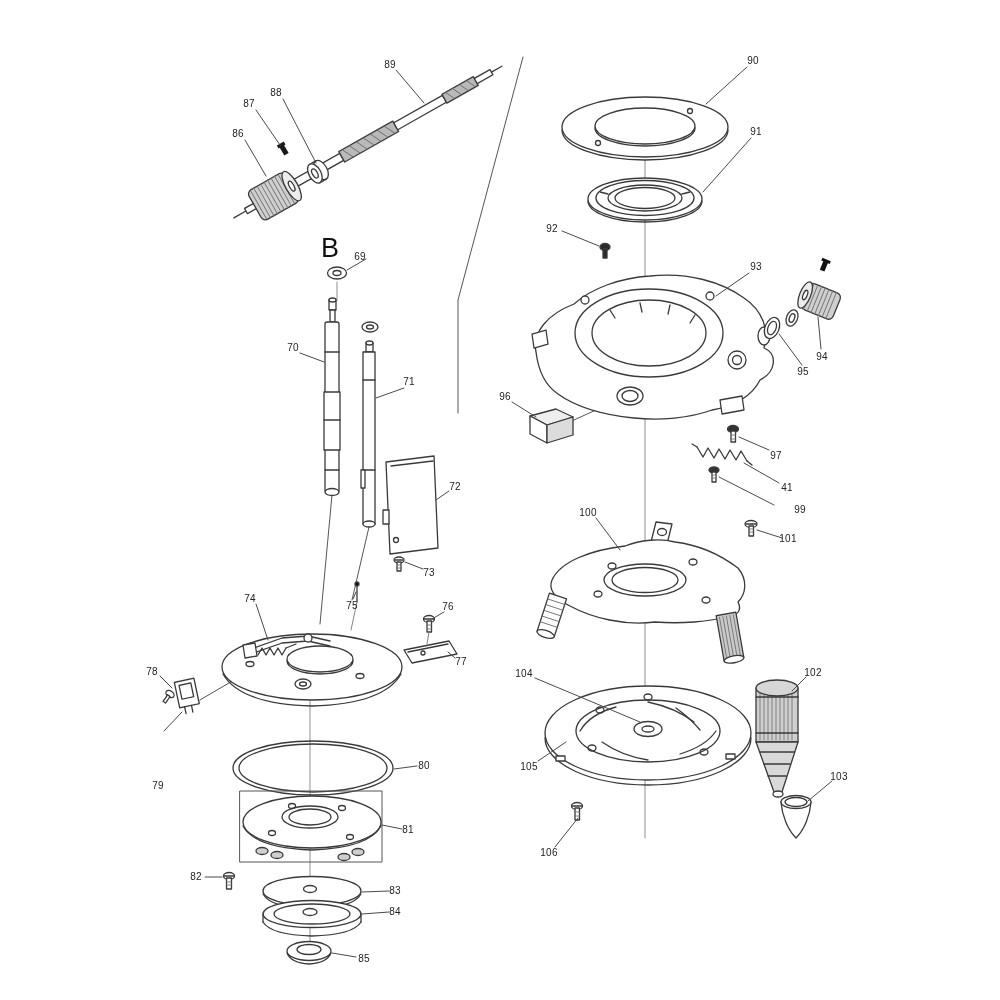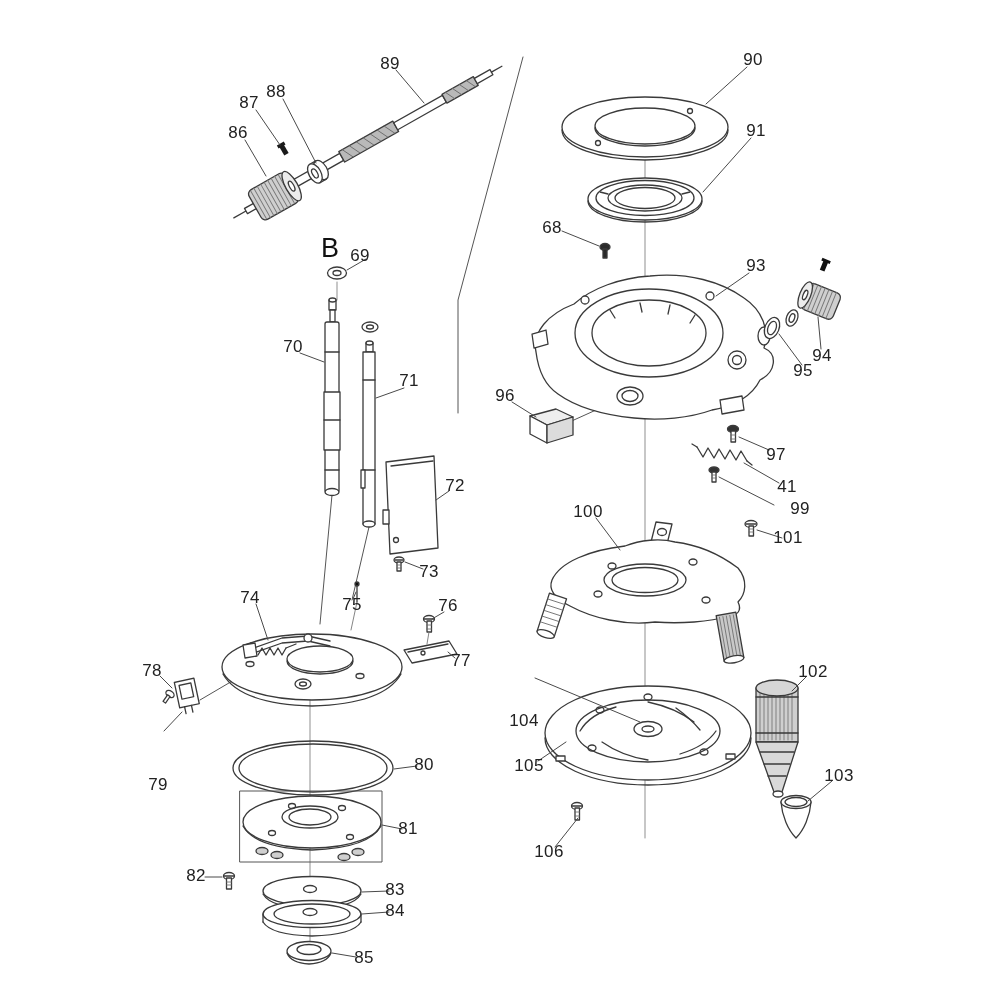--- a/index.html
+++ b/index.html
@@ -1,20 +1,20 @@
 <!DOCTYPE html>
 <html><head>
 <meta charset="utf-8">
 <style>
   html,body{margin:0;padding:0;background:#ffffff;}
   .stage{position:relative;width:1000px;height:1000px;background:#ffffff;overflow:hidden;
          font-family:"Liberation Sans",sans-serif;}
   .stage svg{position:absolute;left:0;top:0;}
   #labels{position:absolute;left:0;top:0;width:100%;height:100%;pointer-events:none;}
-  .part-label{position:absolute;transform:translate(-50%,-50%);font-size:17px;color:#222222;
+  .part-label{position:absolute;transform:translate(-50%,-50%);font-size:10px;color:#222222;
               letter-spacing:.3px;white-space:nowrap;}
   .view-marker{position:absolute;transform:translate(-50%,-50%);font-size:27px;color:#111111;}
   .ld{stroke:#4a4a4a;stroke-width:1;}
   .ax{stroke:#8f8f8f;stroke-width:1;}
   .knurl{stroke:#777777;stroke-width:.9;}
   .thr{stroke:#666666;stroke-width:.8;}
 </style>
 </head>
 <body>
 
@@ -511,42 +511,42 @@
   </g>
 </svg>
 
   <div id="labels">
       <div class="part-label" style="left: 390px; top: 64px;">89</div>
       <div class="part-label" style="left: 753px; top: 60px;">90</div>
       <div class="part-label" style="left: 276px; top: 92px;">88</div>
       <div class="part-label" style="left: 249px; top: 103px;">87</div>
       <div class="part-label" style="left: 756px; top: 131px;">91</div>
       <div class="part-label" style="left: 238px; top: 133px;">86</div>
-      <div class="part-label" style="left: 552px; top: 228px;">68</div>
+      <div class="part-label" style="left: 552px; top: 228px;">92</div>
       <div class="part-label" style="left: 360px; top: 256px;">69</div>
       <div class="part-label" style="left: 756px; top: 266px;">93</div>
       <div class="part-label" style="left: 293px; top: 347px;">70</div>
       <div class="part-label" style="left: 822px; top: 356px;">94</div>
       <div class="part-label" style="left: 803px; top: 371px;">95</div>
       <div class="part-label" style="left: 409px; top: 381px;">71</div>
       <div class="part-label" style="left: 505px; top: 396px;">96</div>
       <div class="part-label" style="left: 776px; top: 455px;">97</div>
       <div class="part-label" style="left: 455px; top: 486px;">72</div>
       <div class="part-label" style="left: 787px; top: 487px;">41</div>
       <div class="part-label" style="left: 781px; top: 509px; margin-left: 19px;">99</div>
       <div class="part-label" style="left: 588px; top: 512px;">100</div>
       <div class="part-label" style="left: 788px; top: 538px;">101</div>
       <div class="part-label" style="left: 429px; top: 572px;">73</div>
       <div class="part-label" style="left: 250px; top: 598px;">74</div>
       <div class="part-label" style="left: 352px; top: 605px;">75</div>
       <div class="part-label" style="left: 448px; top: 606px;">76</div>
       <div class="part-label" style="left: 461px; top: 661px;">77</div>
       <div class="part-label" style="left: 152px; top: 671px;">78</div>
       <div class="part-label" style="left: 813px; top: 672px;">102</div>
-      <div class="part-label" style="left: 524px; top: 673px; margin-top: 48px;">104</div>
+      <div class="part-label" style="left: 524px; top: 673px;">104</div>
       <div class="part-label" style="left: 158px; top: 737px; margin-top: 48px;">79</div>
       <div class="part-label" style="left: 424px; top: 765px;">80</div>
       <div class="part-label" style="left: 529px; top: 766px;">105</div>
       <div class="part-label" style="left: 839px; top: 776px;">103</div>
       <div class="part-label" style="left: 408px; top: 829px;">81</div>
       <div class="part-label" style="left: 549px; top: 852px;">106</div>
       <div class="part-label" style="left: 196px; top: 876px;">82</div>
       <div class="part-label" style="left: 395px; top: 890px;">83</div>
       <div class="part-label" style="left: 395px; top: 911px;">84</div>
       <div class="part-label" style="left: 364px; top: 958px;">85</div>

